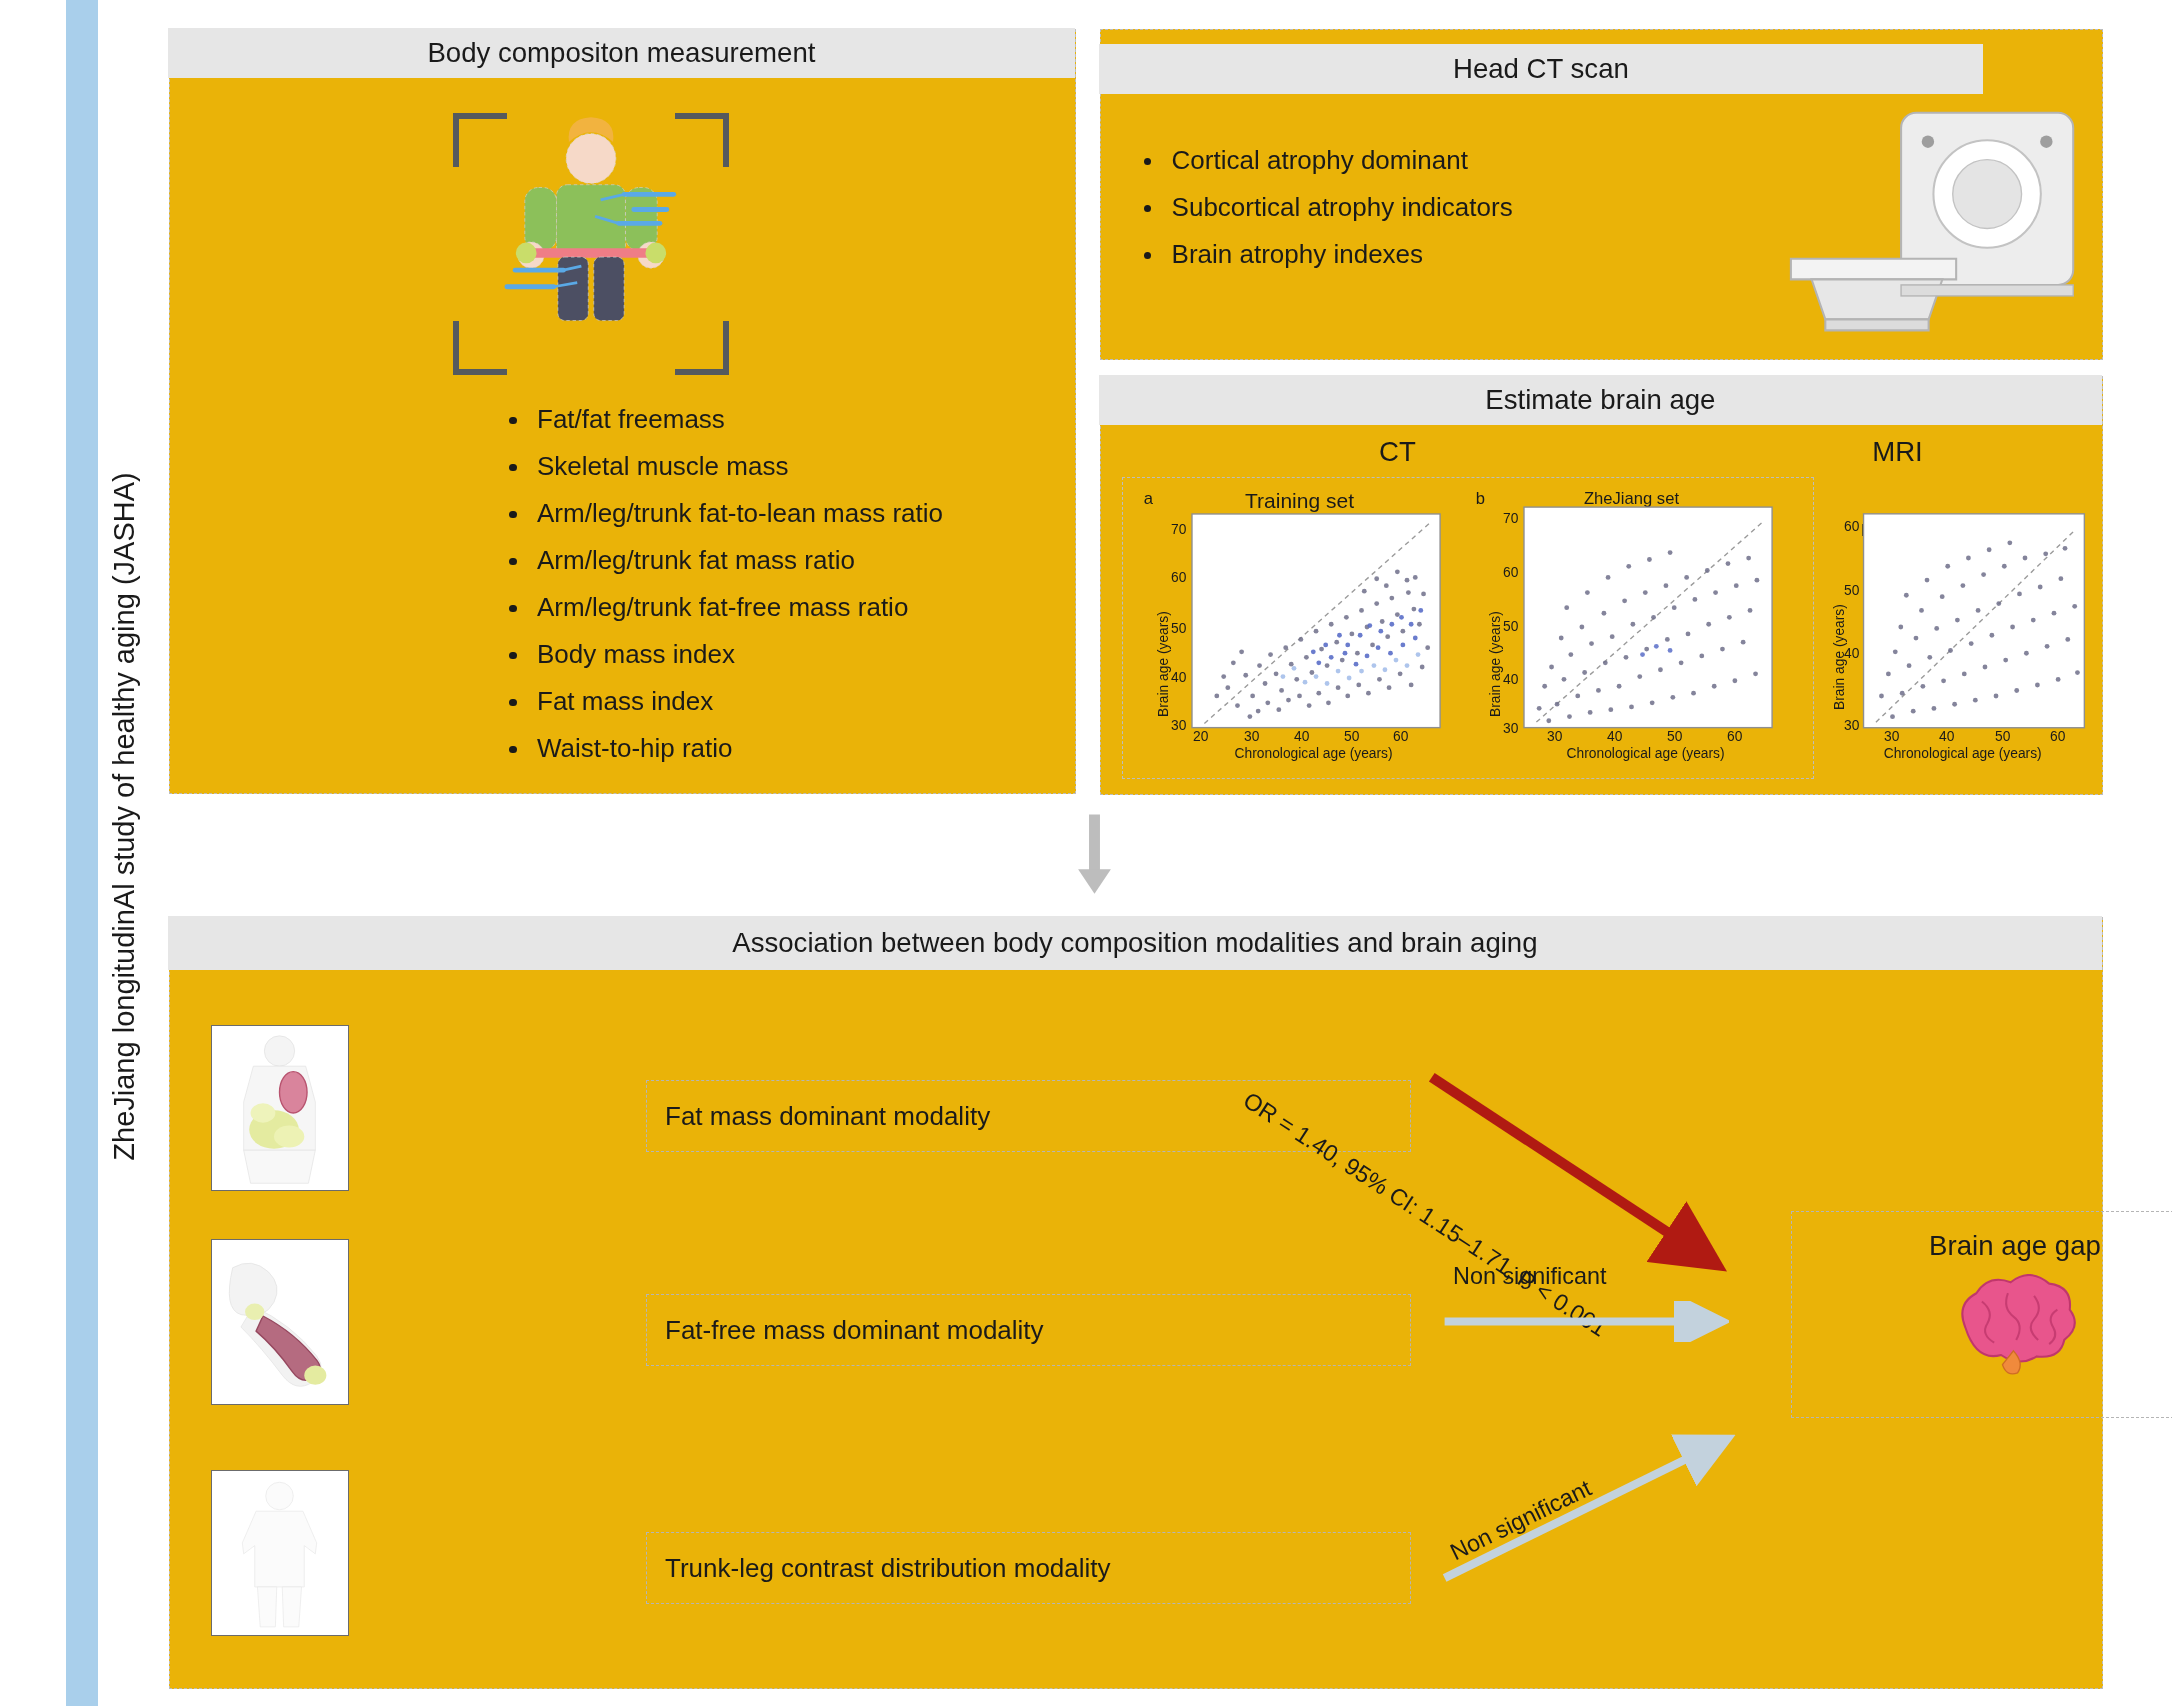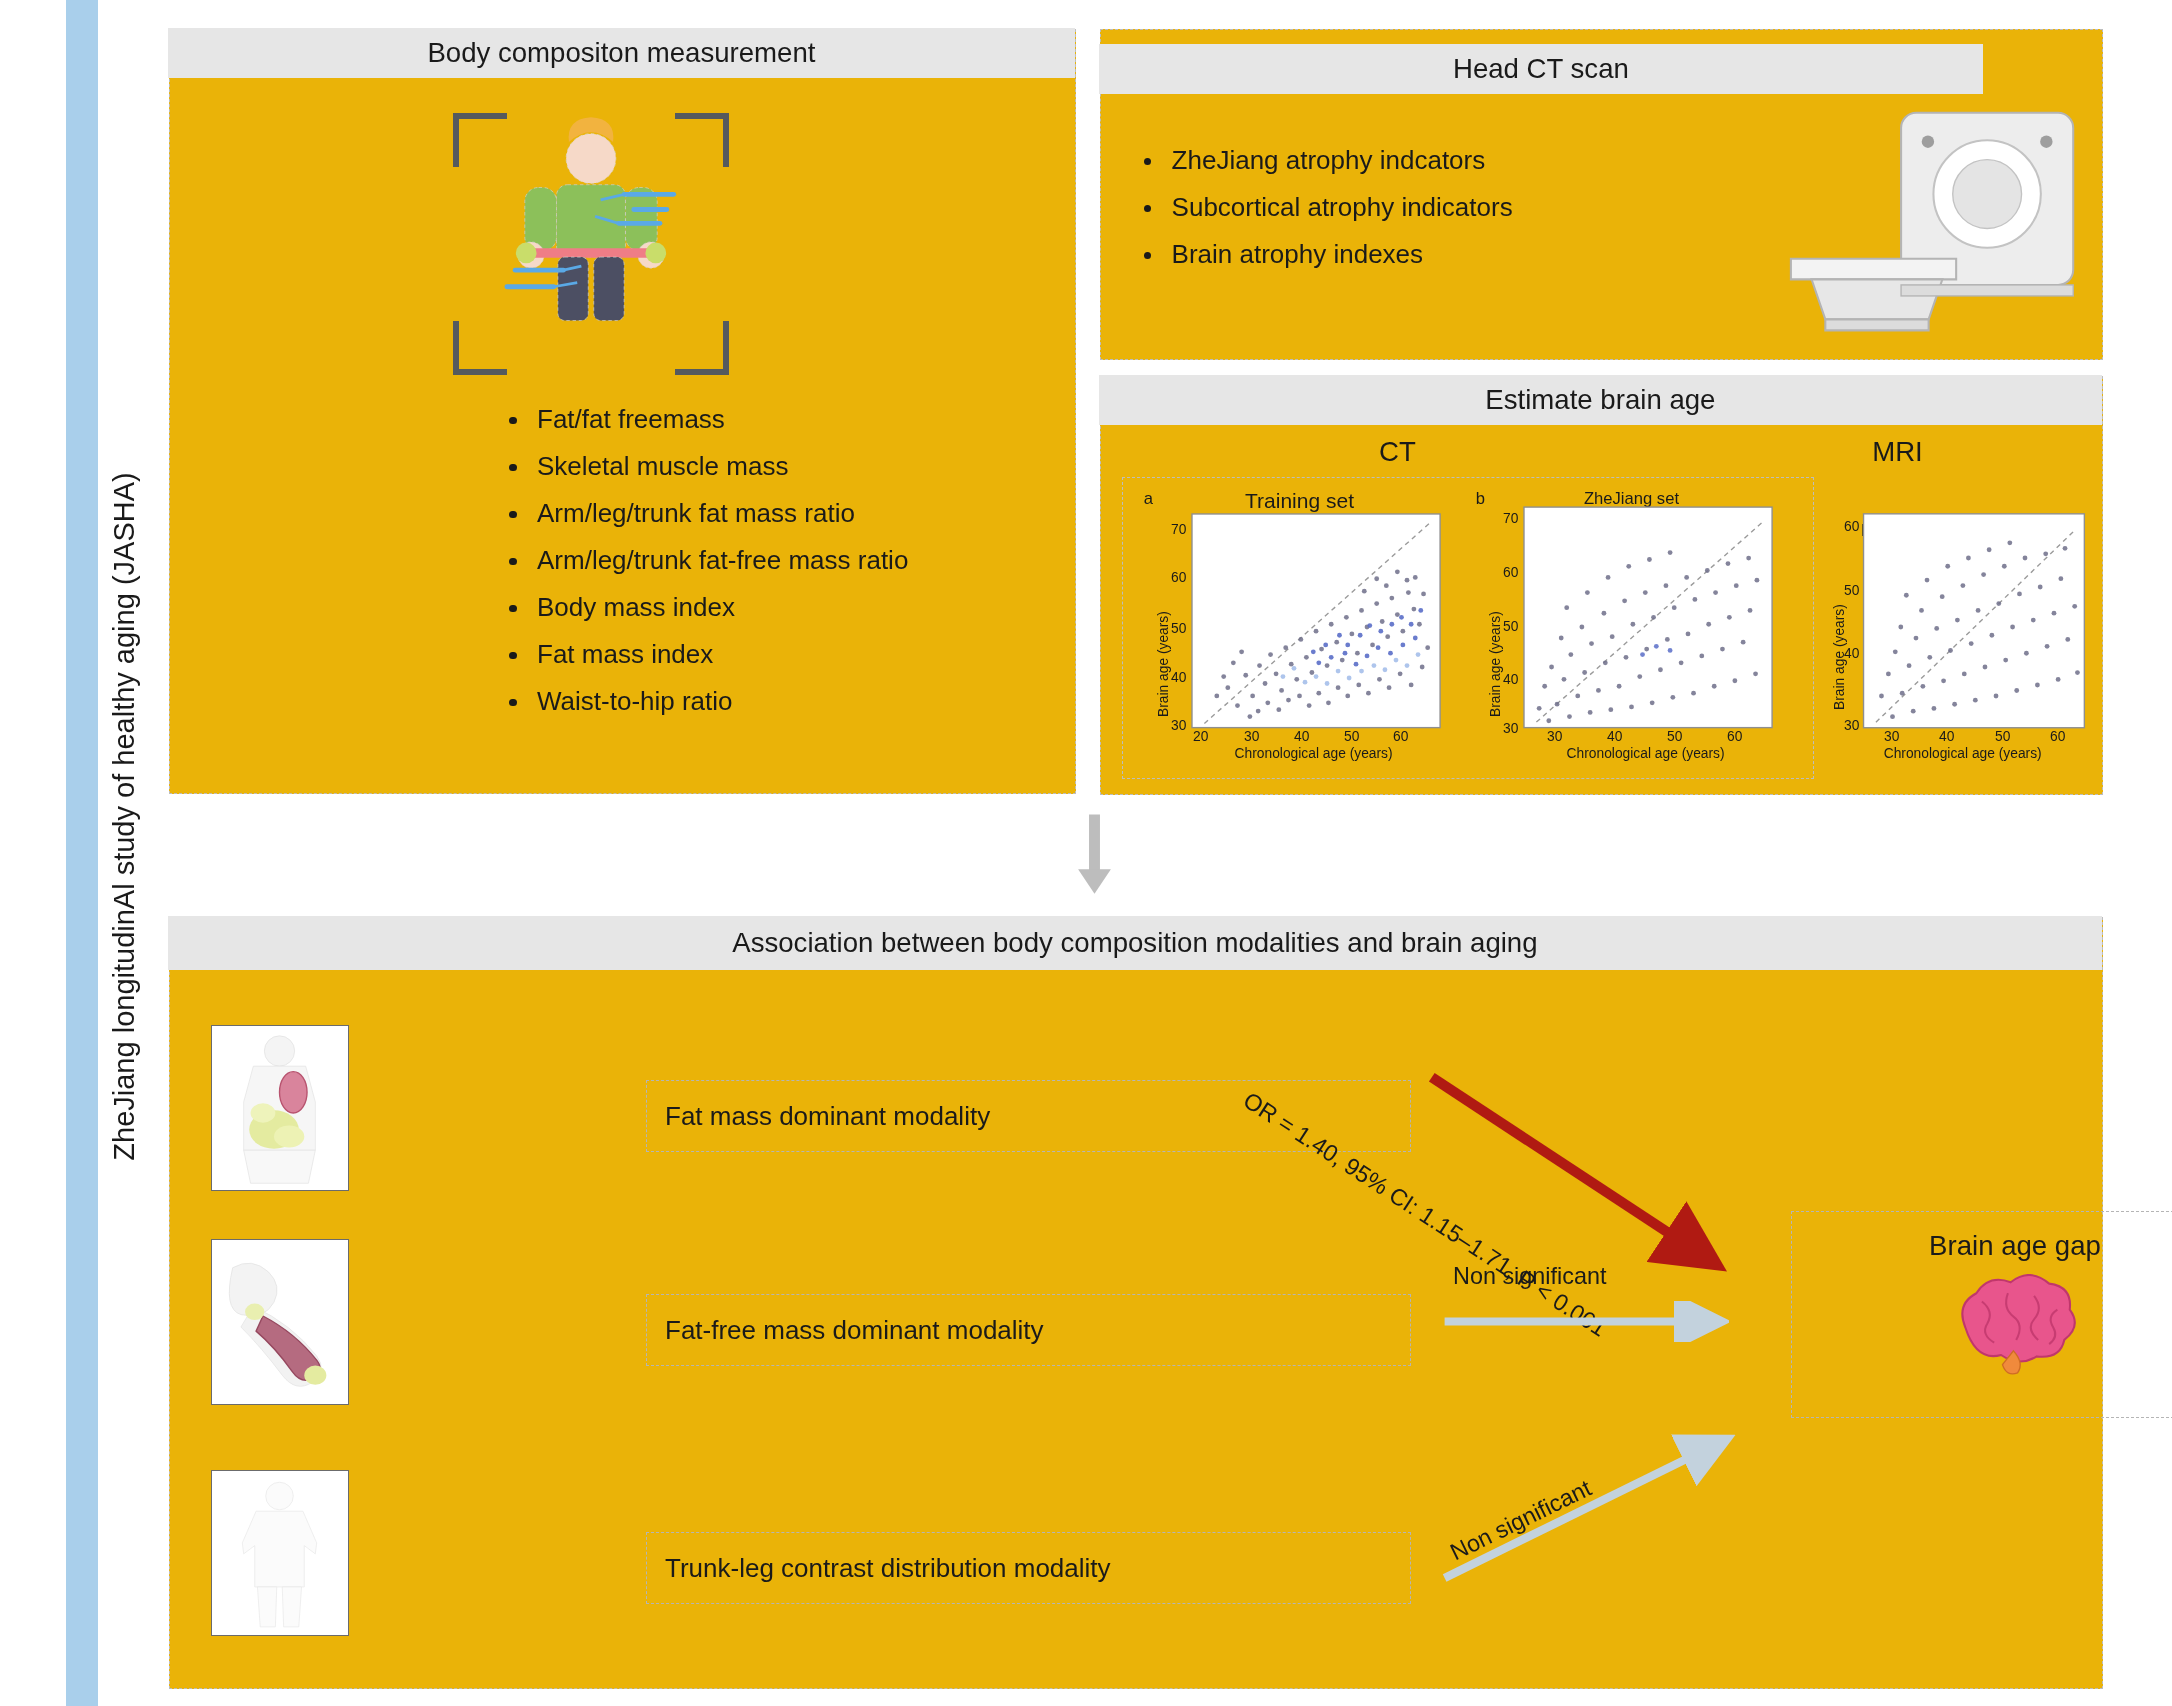--- a/index.html
+++ b/index.html
@@ -194,33 +194,34 @@
           <path d="M206 150 L240 160"></path>
           <path d="M186 222 L160 228"></path>
           <path d="M180 246 L146 252"></path>
         </g>
       </svg>
     </div>
 
     <ul class="bullets" style="position:absolute; left:324px; top:366px;">
       <li>Fat/fat freemass</li>
       <li>Skeletal muscle mass</li>
+      <li>Arm/leg/trunk fat-to-lean mass ratio</li>
       <li>Arm/leg/trunk fat mass ratio</li>
       <li>Arm/leg/trunk fat-free mass ratio</li>
       <li>Body mass index</li>
       <li>Fat mass index</li>
       <li>Waist-to-hip ratio</li>
     </ul>
   </div>
 
   <div class="panel-dashed" style="left:1100px; top:29px; width:1003px; height:331px;">
     <div class="panel-header" style="position:absolute; left:-2.1px; top:-2.1px; width:884px; height:50px;margin-top:16px;">Head CT scan</div>
 
     <ul class="bullets" style="position:absolute; left:27.6px; top:107px;">
-      <li>ZheJiang atrophy indcators</li>
+      <li>Cortical atrophy dominant</li>
       <li>Subcortical atrophy indicators</li>
       <li>Brain atrophy indexes</li>
     </ul>
 
     <div style="position:absolute; left:683px; top:69px; width:303px; height:241px;">
       <svg width="303" height="241" viewBox="0 0 440 350">
         <rect x="170" y="20" width="250" height="250" rx="22" fill="#ededed" stroke="#b4b4b4" stroke-width="3"></rect>
         <circle cx="295" cy="138" r="78" fill="#ffffff" stroke="#c3c3c3" stroke-width="3"></circle>
         <circle cx="295" cy="138" r="50" fill="#e4e4e4" stroke="#c3c3c3" stroke-width="2"></circle>
         <circle cx="209" cy="62" r="9" fill="#9e9e9e"></circle>

